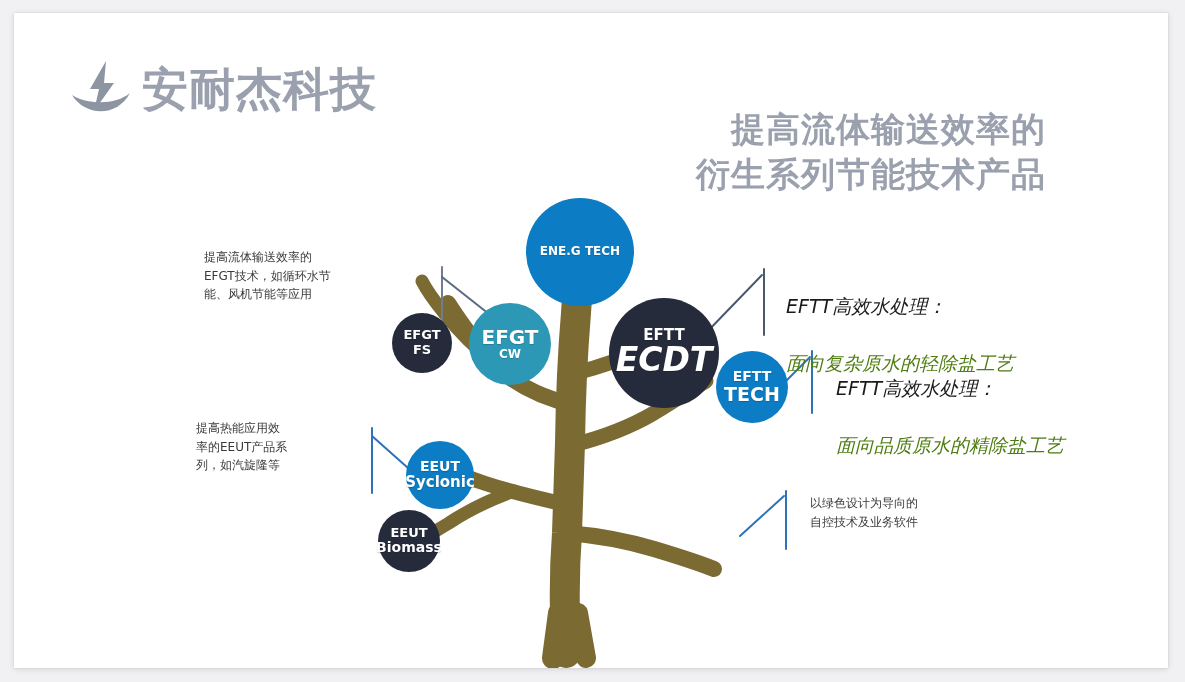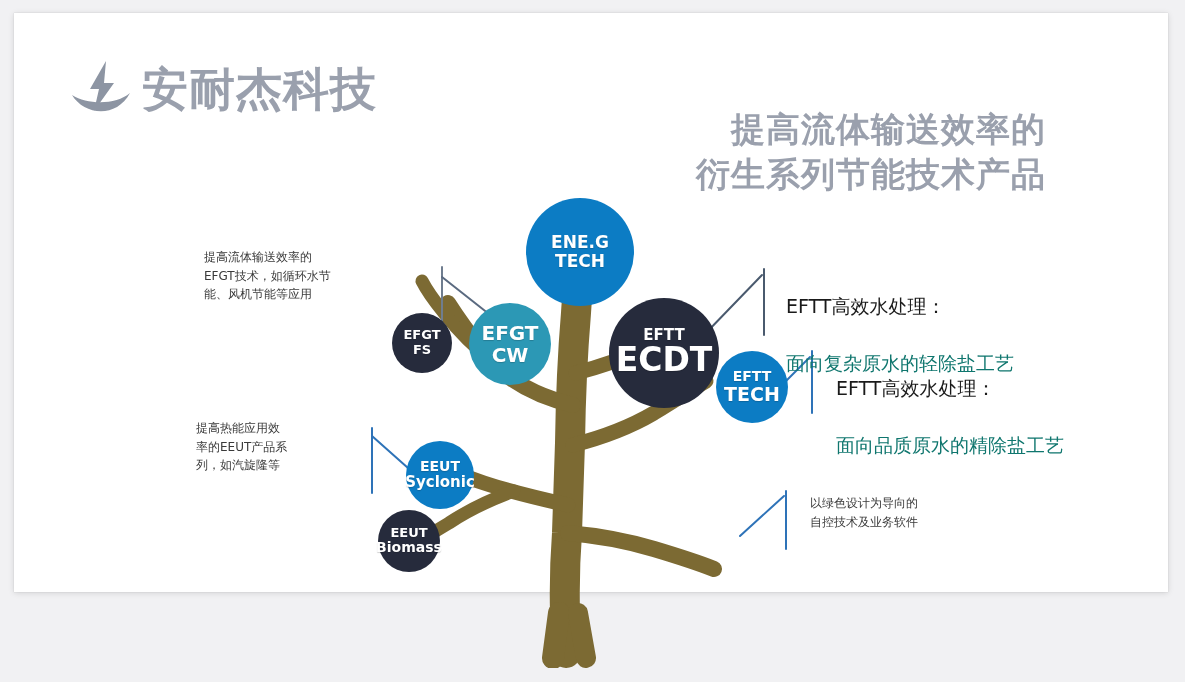--- a/index.html
+++ b/index.html
@@ -18,21 +18,21 @@
     left: 0; top: 0;
     width: 1185px;
     height: 682px;
     background: #f1f1f3;
   }
   #slide-card {
     position: absolute;
     left: 14px;
     top: 13px;
     width: 1154px;
-    height: 579px;
+    height: 655px;
     background: #ffffff;
     box-shadow: 0 1px 6px rgba(0,0,0,0.13), 0 0 1px rgba(0,0,0,0.18);
   }
 
   
   #logo-block {
     position: absolute;
     left: 52px;
     top: 40px;
     height: 72px;
@@ -95,23 +95,23 @@
 
   
   .anno {
     position: absolute;
     font-size: 12px;
     line-height: 1.55;
     white-space: pre-line;
     font-family: "DejaVu Sans", "Liberation Sans", sans-serif;
   }
   .anno-gray  { color: #3a3a3a; }
-  .anno-blue  { color: #0f766e; }
+  .anno-blue  { color: #4d7c0f; font-style: italic; }
   .anno-big   { font-size: 19px; line-height: 1.5; }
-  .anno-title { color: #1a1a1a; }
+  .anno-title { color: #1a1a1a; font-style: italic; }
 </style>
 </head>
 <body>
 
 <div id="slide-root">
   <div id="slide-card">
 
     <div id="logo-block">
       <svg id="logo-mark" viewBox="0 0 72 72">
         <path d="M40 8 L24 36 L33 36 L28 58 L48 30 L38 30 Z" fill="#8d95a3"></path>
@@ -164,36 +164,36 @@
         <line x1="798" y1="338" x2="798" y2="400" stroke="#2e73b8" stroke-width="2"></line>
         <line x1="796" y1="344" x2="756" y2="384" stroke="#2e73b8" stroke-width="2"></line>
 
         <line x1="772" y1="478" x2="772" y2="536" stroke="#2e73b8" stroke-width="2"></line>
         <line x1="770" y1="483" x2="726" y2="523" stroke="#2e73b8" stroke-width="2"></line>
 
       </g>
     </svg>
 
     <div class="node" id="node-eneg" style="left:512px; top:185px; width:108px; height:108px; background:#0c7cc4;">
-      <span class="l2" style="font-size:17px;text-align:center;">ENE.G TECH</span>
+      <span class="l2" style="font-size:12px;text-align:center;">ENE.G TECH</span>
     </div>
 
     <div class="node" id="node-efgt-fs" style="left:378px; top:300px; width:60px; height:60px; background:#262b3c;">
       <span class="l1" style="font-size:13px;">EFGT</span>
       <span class="l2" style="font-size:13px;">FS</span>
     </div>
 
     <div class="node" id="node-efgt-cw" style="left:455px; top:290px; width:82px; height:82px; background:#2c98b5;">
       <span class="l1" style="font-size:20px;">EFGT</span>
-      <span class="l2" style="font-size:20px;text-align:right;">CW</span>
+      <span class="l2" style="font-size:12px;text-align:right;">CW</span>
     </div>
 
     <div class="node" id="node-eftt-ecdt" style="left:595px; top:285px; width:110px; height:110px; background:#262b3c;">
       <span class="l1" style="font-size:15px; margin-bottom:-2px;">EFTT</span>
-      <span class="l2" style="font-size:33px;">ECDT</span>
+      <span class="l2" style="font-size:33px;font-style:italic;">ECDT</span>
     </div>
 
     <div class="node" id="node-eftt-efdt" style="left:702px; top:338px; width:72px; height:72px; background:#0c7cc4;">
       <span class="l1" style="font-size:14px;">EFTT</span>
       <span class="l2" style="font-size:19px;">TECH</span>
     </div>
 
     <div class="node" id="node-eeut-syclonic" style="left:392px; top:428px; width:68px; height:68px; background:#0c7cc4;">
       <span class="l1" style="font-size:14px;">EEUT</span>
       <span class="l2" style="font-size:15px;">Syclonic</span>

